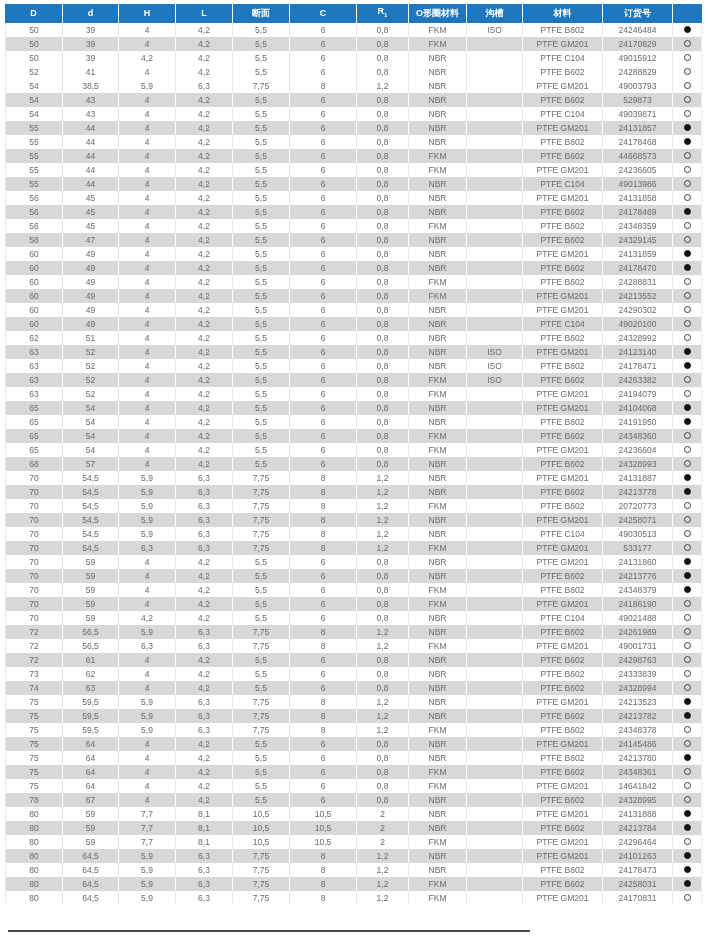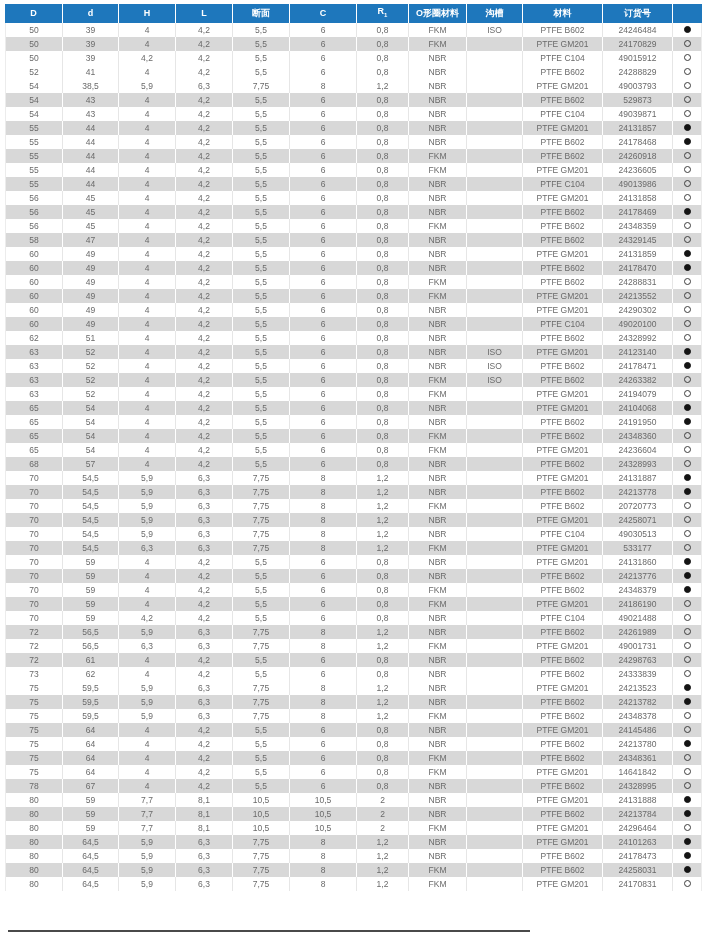--- a/index.html
+++ b/index.html
@@ -249,21 +249,21 @@
           <td>55</td>
           <td>44</td>
           <td>4</td>
           <td>4,2</td>
           <td>5,5</td>
           <td>6</td>
           <td>0,8</td>
           <td>FKM</td>
           <td></td>
           <td>PTFE B602</td>
-          <td>24260918</td>
+          <td>44668573</td>
           <td><span class="dot hollow"></span></td>
         </tr>
         <tr>
           <td>55</td>
           <td>44</td>
           <td>4</td>
           <td>4,2</td>
           <td>5,5</td>
           <td>6</td>
           <td>0,8</td>
@@ -768,20 +768,34 @@
           <td>62</td>
           <td>4</td>
           <td>4,2</td>
           <td>5,5</td>
           <td>6</td>
           <td>0,8</td>
           <td>NBR</td>
           <td></td>
           <td>PTFE B602</td>
           <td>24333839</td>
+          <td><span class="dot hollow"></span></td>
+        </tr>
+        <tr class="stripe">
+          <td>74</td>
+          <td>63</td>
+          <td>4</td>
+          <td>4,2</td>
+          <td>5,5</td>
+          <td>6</td>
+          <td>0,8</td>
+          <td>NBR</td>
+          <td></td>
+          <td>PTFE B602</td>
+          <td>24328994</td>
           <td><span class="dot hollow"></span></td>
         </tr>
         <tr>
           <td>75</td>
           <td>59,5</td>
           <td>5,9</td>
           <td>6,3</td>
           <td>7,75</td>
           <td>8</td>
           <td>1,2</td>

